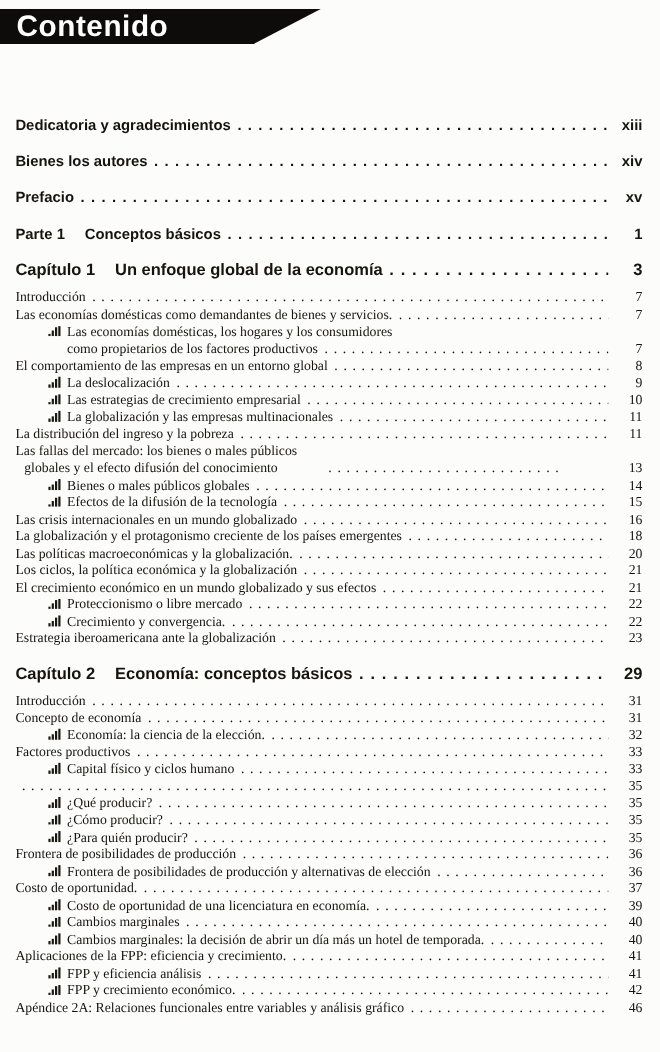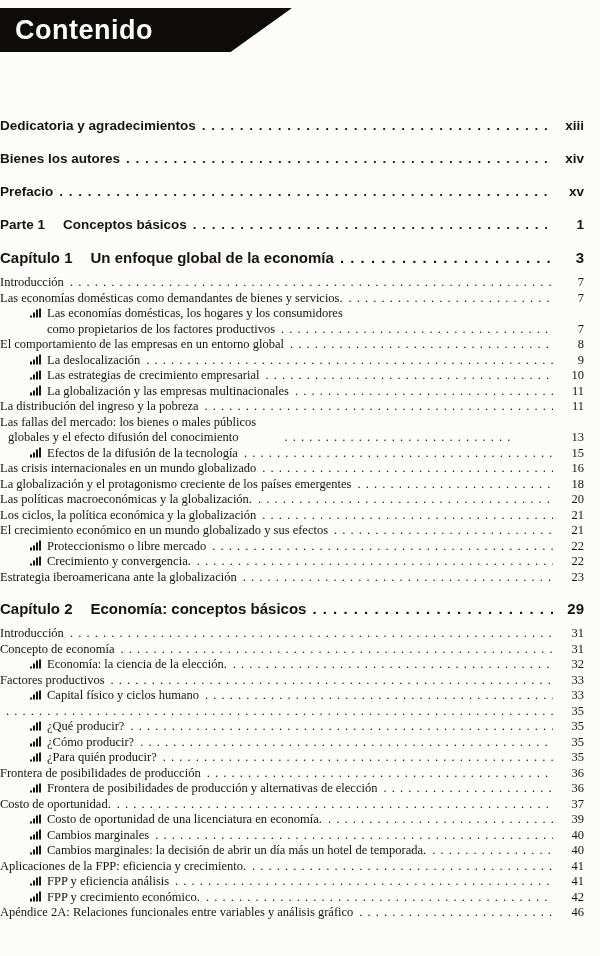--- a/index.html
+++ b/index.html
@@ -5,34 +5,34 @@
   * { margin:0; padding:0; box-sizing:border-box; }
   html,body { width:600px; height:956px; }
   body {
     background:#fcfcfa;
     color:#17140f;
     font-family:"Liberation Serif", serif;
     overflow:hidden;
   }
   .banner {
     margin-top:8px;
-    width:292px; height:44px;
+    width:292px; height:32px;
     background:#0d0c0a;
     color:#ffffff;
     display:flex; align-items:center;
     padding-left:15px;
     clip-path:polygon(0 0, 100% 0, 79% 100%, 0 100%);
   }
   .banner .title {
     font-family:"Liberation Sans", sans-serif;
     font-size:27px;
     font-weight:bold;
     letter-spacing:0.5px;
   }
-  .page { padding:0 16px 0 0; }
+  .page { padding:0 16px 0 14px; }
 
   
   .front { margin-top:64px; }
   .b-row {
     display:flex; align-items:baseline;
     font-family:"Liberation Sans", sans-serif;
     font-weight:bold;
     font-size:13.5px;
     line-height:19px;
     margin-top:14px;
@@ -201,20 +201,31 @@
             <span class="dots"></span>
             <span class="pg">13</span>
           </div>
           <div class="toc-row lvl1">
             <span class="sig">
               <i></i>
               <i></i>
               <i></i>
               <i></i>
             </span>
+            <span class="lab">Bienes o males públicos globales</span>
+            <span class="dots"></span>
+            <span class="pg">14</span>
+          </div>
+          <div class="toc-row lvl1">
+            <span class="sig">
+              <i></i>
+              <i></i>
+              <i></i>
+              <i></i>
+            </span>
             <span class="lab">Efectos de la difusión de la tecnología</span>
             <span class="dots"></span>
             <span class="pg">15</span>
           </div>
           <div class="toc-row lvl0">
             <span class="lab">Las crisis internacionales en un mundo globalizado</span>
             <span class="dots"></span>
             <span class="pg">16</span>
           </div>
           <div class="toc-row lvl0">

